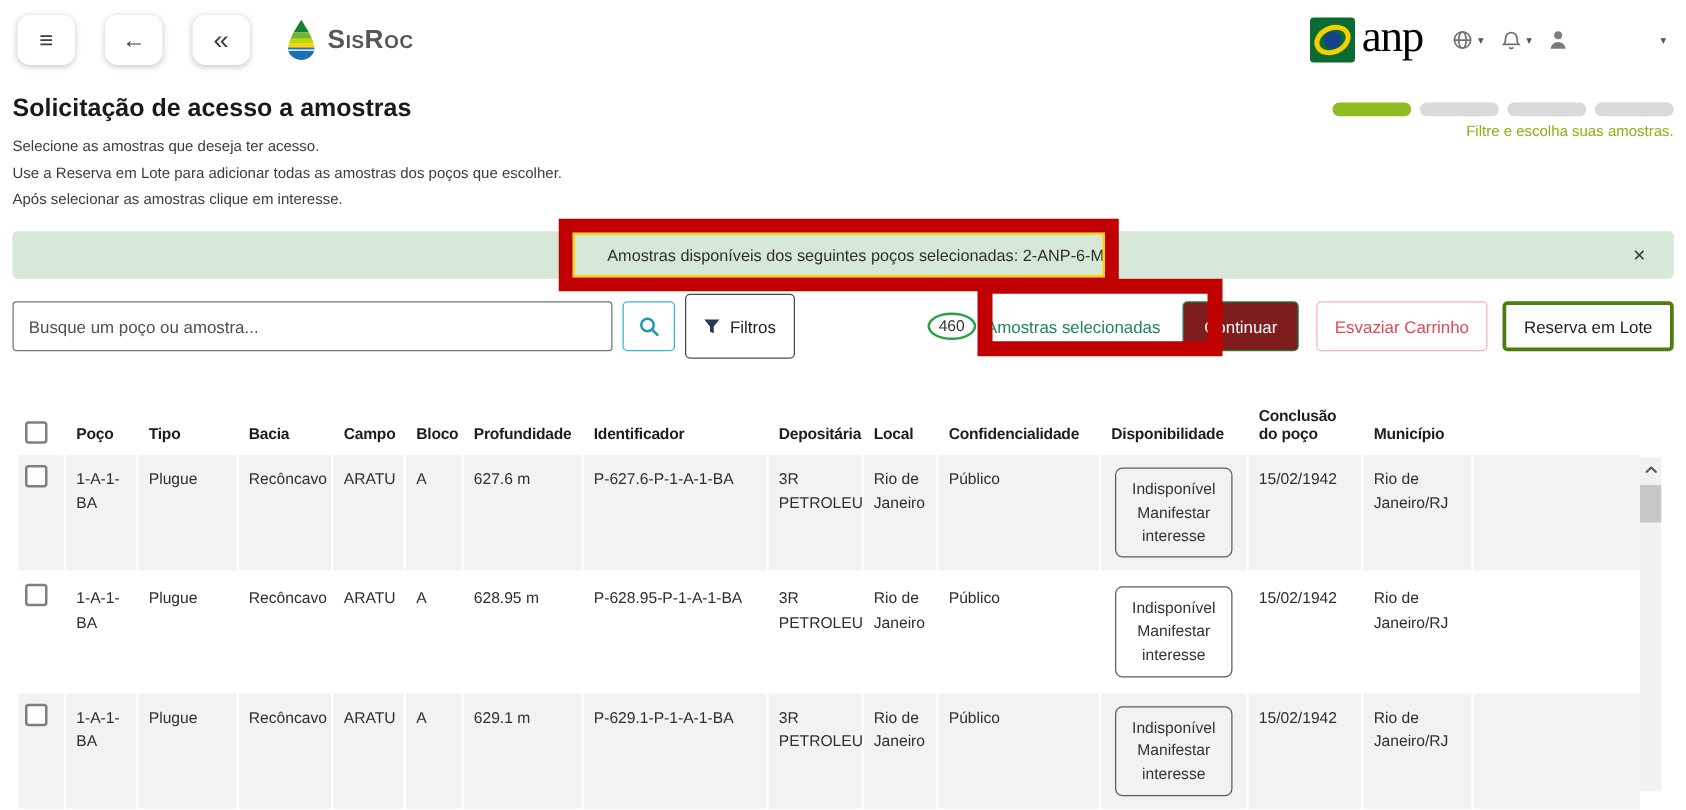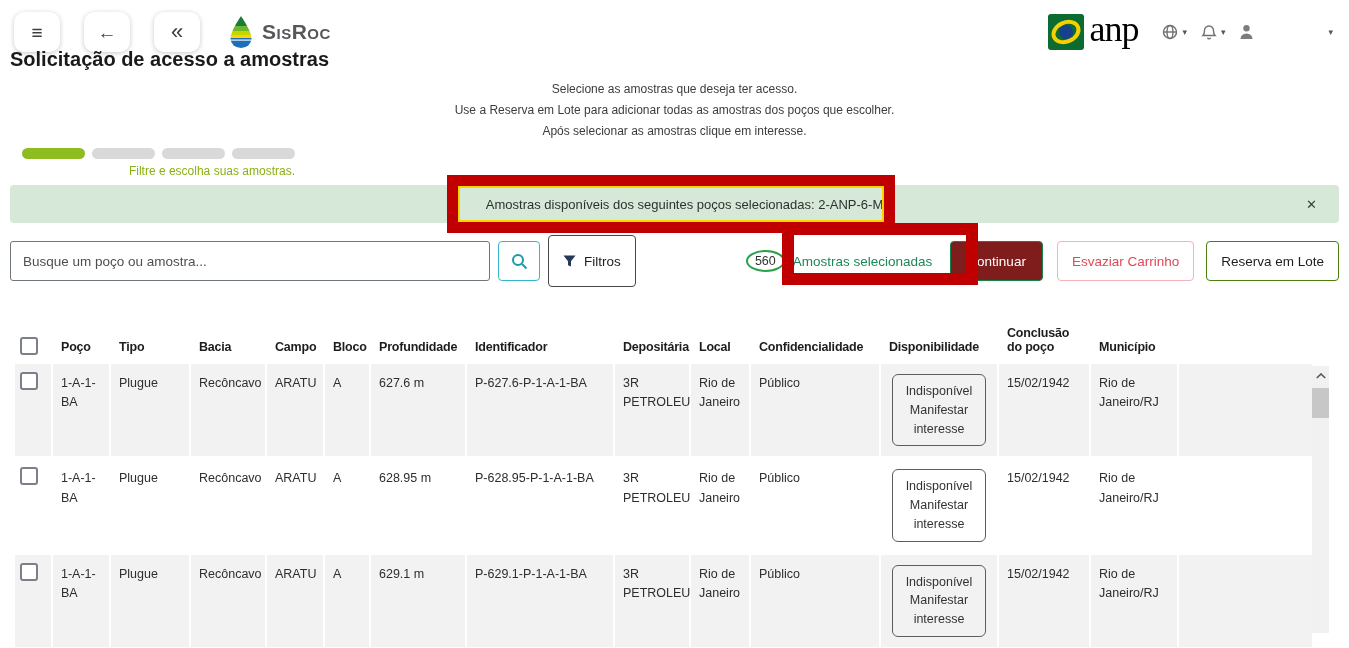--- a/index.html
+++ b/index.html
@@ -17,23 +17,23 @@
     display:flex;align-items:center;justify-content:center;color:#3a3f44;font-size:19px;line-height:1;}
   .brand{display:flex;align-items:center;gap:8px;margin-left:4px;}
   .brand-name{font-weight:bold;font-size:21px;color:#56575b;font-variant:small-caps;letter-spacing:.5px;}
   .topbar-right{margin-left:auto;display:flex;align-items:center;gap:14px;}
   .anp{display:flex;align-items:center;gap:4px;margin-right:10px;}
   .anp-word{font-family:"Liberation Serif", serif;font-size:36px;line-height:1;color:#000;letter-spacing:-1px;margin-top:-6px;}
   .top-ico{display:flex;align-items:center;gap:4px;color:#6d7174;cursor:pointer;background:none;border:none;padding:0;}
   .caret{font-size:9px;color:#555;}
   .far-caret{margin-left:60px;}
   
-  .page-header{position:absolute;top:48px;left:10px;right:10px;display:flex;justify-content:space-between;flex-direction:column;}
+  .page-header{position:absolute;top:76px;left:10px;right:10px;display:flex;justify-content:space-between;}
   .page-title{font-size:20px;font-weight:bold;color:#1a1a1a;margin:0 0 8px 0;}
-  .sub-line{font-size:12px;color:#3c3c3c;line-height:1.75;text-align:center;}
+  .sub-line{font-size:12px;color:#3c3c3c;line-height:1.75;}
   .progress-wrap{width:285px;text-align:right;padding-top:6px;}
   .progress-bar{display:flex;gap:7px;justify-content:flex-end;}
   .step{width:63px;height:11px;border-radius:6px;background:#d9d9d9;}
   .step.active{background:#8fbc20;}
   .progress-caption{font-size:12px;color:#8ab111;margin-top:5px;}
   
   .alert{position:absolute;top:185px;left:10px;width:1329px;height:38px;box-sizing:border-box;
     background:#d6e9d8;border-radius:4px;display:flex;align-items:center;justify-content:center;padding-left:28px;}
   .alert-msg{font-size:13px;color:#2f2f2f;}
   .alert-close{position:absolute;right:16px;top:0;bottom:0;background:none;border:none;
@@ -48,21 +48,21 @@
   .filters-btn{height:52px;background:#fff;border:1px solid #46484a;border-radius:4px;margin-left:8px;
     padding:0 14px;font-size:13.5px;color:#1b1f22;cursor:pointer;display:flex;align-items:center;gap:8px;
     font-family:"Liberation Sans", sans-serif;}
   .toolbar-right{margin-left:auto;display:flex;align-items:center;}
   .cart{display:flex;align-items:center;gap:8px;margin-right:14px;background:#fff;padding:2px 4px;}
   .cart-badge{border:2px solid #2aa14b;border-radius:50%;padding:2px 7px;font-size:12.5px;color:#333;}
   .cart-label{font-size:13.5px;color:#1d8758;}
   .btn{height:40px;border-radius:4px;font-size:13.5px;cursor:pointer;font-family:"Liberation Sans", sans-serif;}
   .btn-continue{background:#7f1d1d;border:1px solid #17824a;color:#fff;padding:0 16px;margin-right:14px;}
   .btn-empty{background:#fff;border:1px solid #f3b2bb;color:#e04856;padding:0 14px;margin-right:12px;}
-  .btn-batch{background:#fff;border:1px solid #4d7c0f;color:#1b1f22;padding:0 14px;}
+  .btn-batch{background:#fff;border:3px solid #4d7c0f;color:#1b1f22;padding:0 14px;}
   
   .table-wrap{position:absolute;top:300px;left:15px;width:1314px;}
   .grid-row{display:grid;column-gap:2px;width:1297px;
     grid-template-columns:36px 56px 78px 74px 56px 44px 94px 146px 74px 58px 128px 116px 90px 86px minmax(0,1fr);}
   .thead{align-items:end;min-height:64px;padding-bottom:0;}
   .thead > div{padding:0 8px 10px 8px;font-weight:bold;font-size:12.5px;color:#1d1d1d;letter-spacing:-.2px;}
   .thead .chk-cell{padding:0 0 8px 5px;}
   .nowrap{white-space:nowrap;}
   .data-row{margin-top:0;margin-bottom:3px;min-height:86px;}
   .data-row > div{background:#f2f2f2;padding:10px 8px;font-size:12.5px;color:#2e2e2e;line-height:1.55;box-sizing:border-box;}
@@ -199,21 +199,21 @@
     <span>
       <svg width="13" height="13" viewBox="0 0 13 13" fill="#253858">
         <path d="M0.5 0.5 h12 L8 6.2 v5.3 l-3-1.2 V6.2 Z"></path>
       </svg>
     </span>
     <span>Filtros</span>
   </button>
 
   <div class="toolbar-right">
     <div class="cart">
-      <span class="cart-badge">560</span>
+      <span class="cart-badge">460</span>
       <span class="cart-label">Amostras selecionadas</span>
     </div>
     <button class="btn btn-continue">Continuar</button>
     <button class="btn btn-empty">Esvaziar Carrinho</button>
     <button class="btn btn-batch">Reserva em Lote</button>
   </div>
 </div>
 
 <div class="table-wrap">
 

